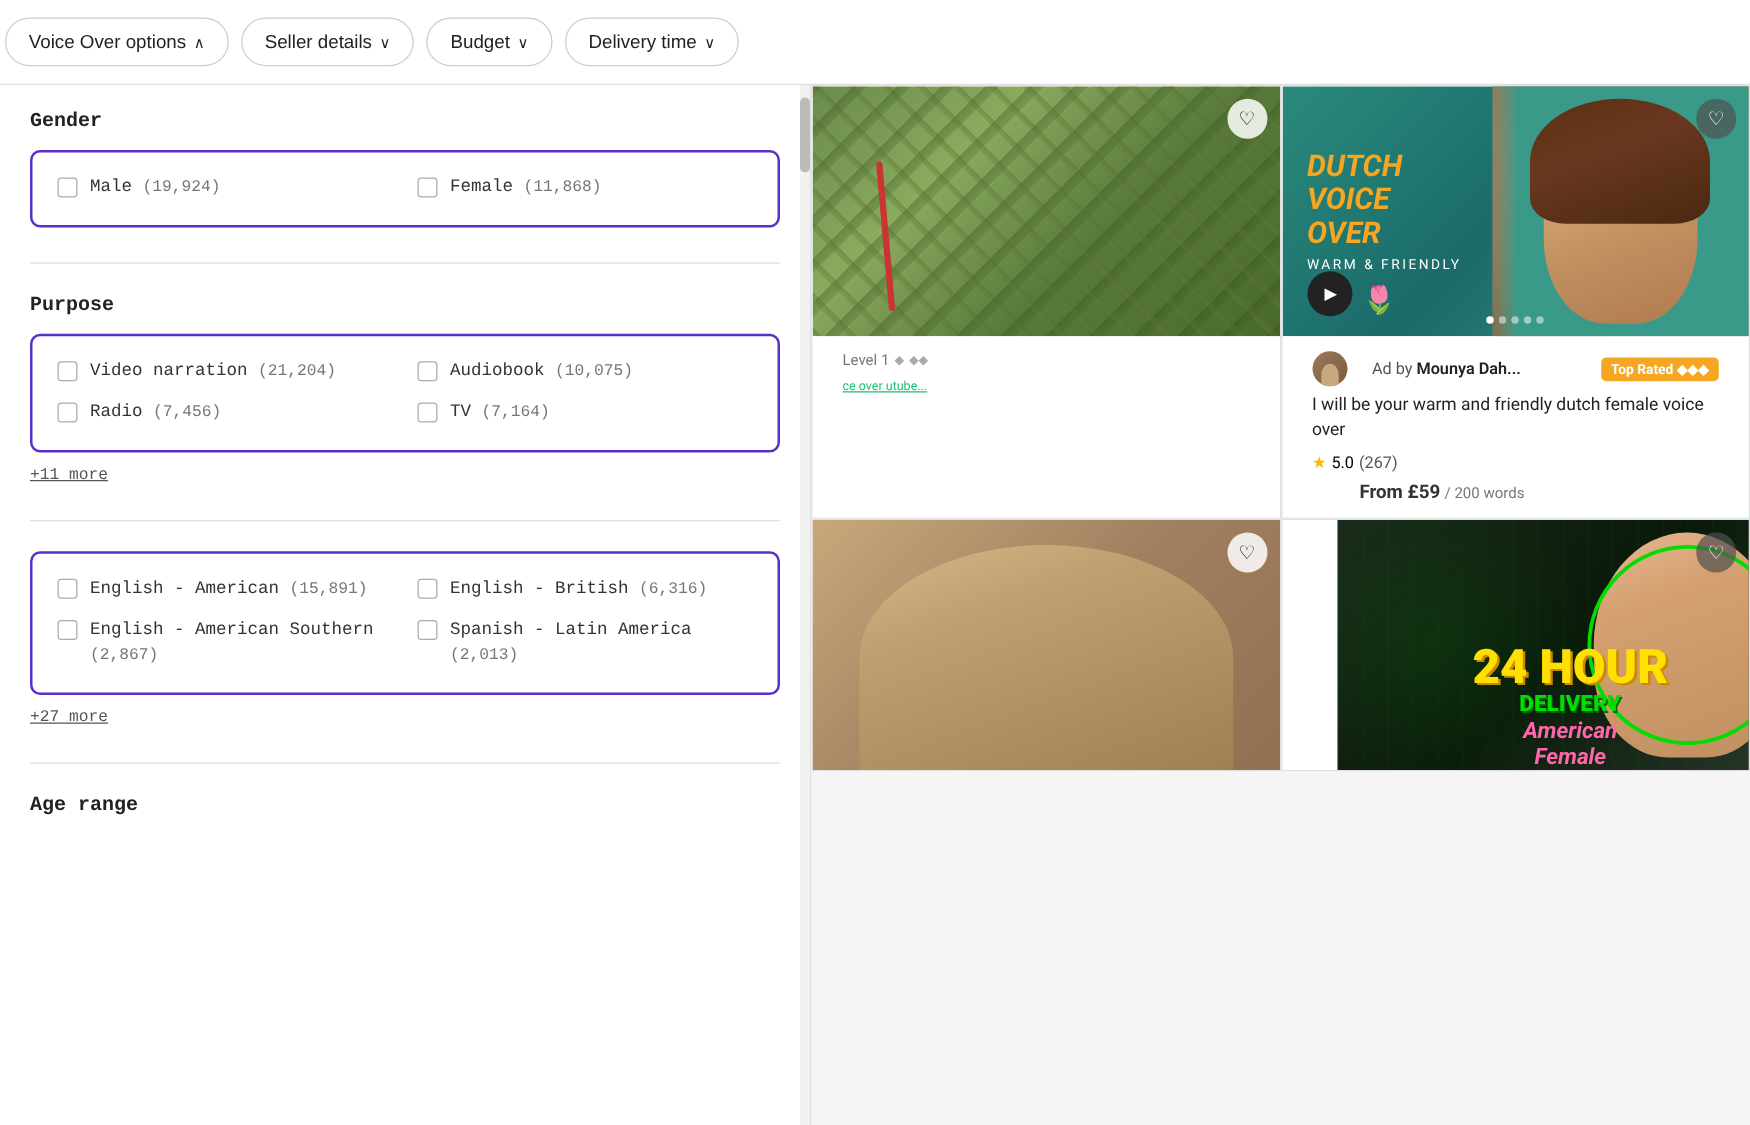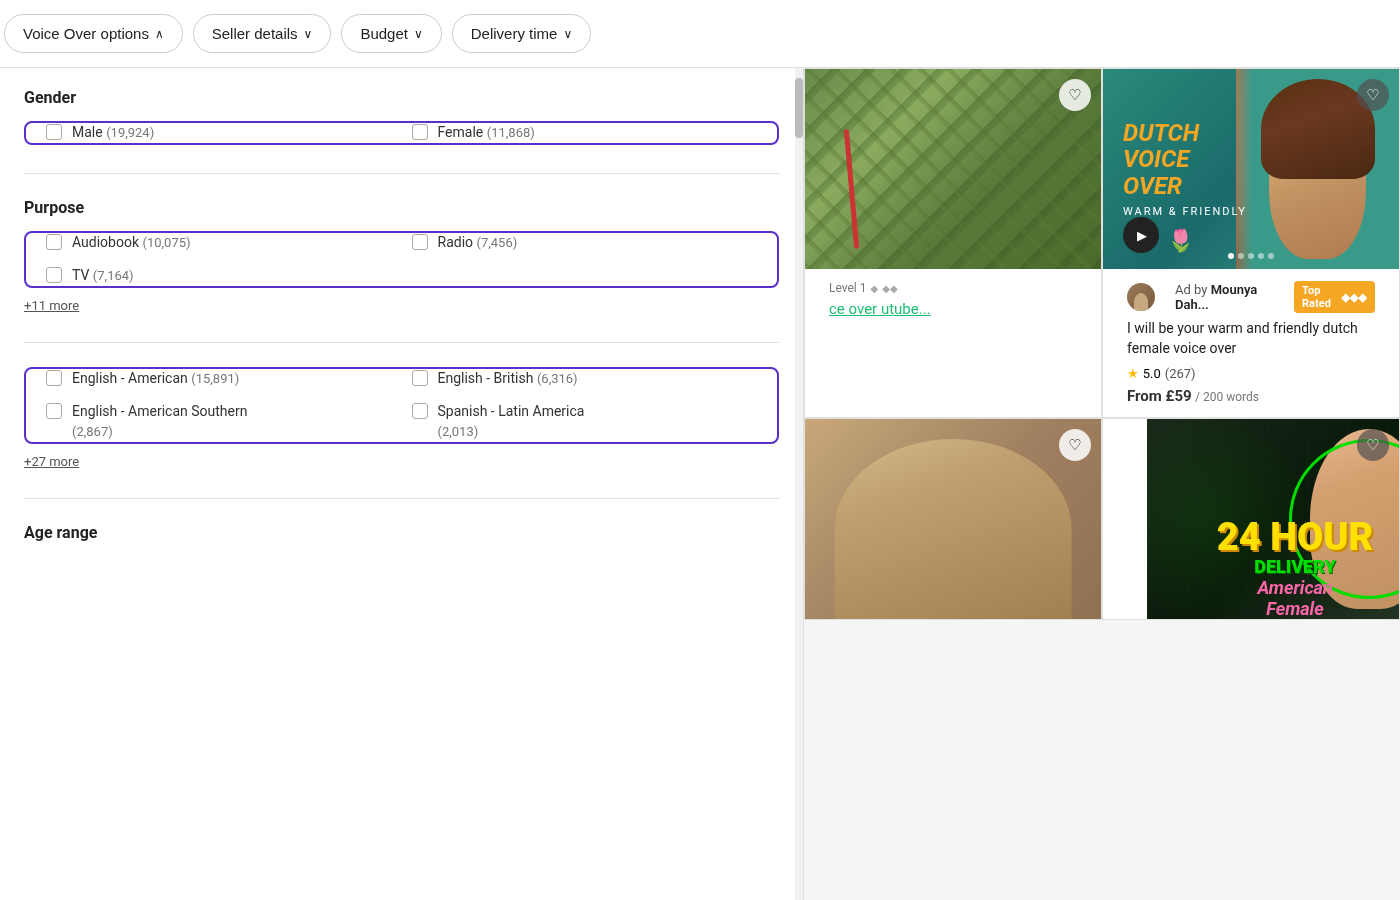--- a/index.html
+++ b/index.html
@@ -40,26 +40,27 @@
 
     
     .main-content {
       display: flex;
       flex: 1;
       overflow: hidden;
     }
 
     
     .filter-panel {
-      width: 804px;
+      width: 649px;
       background: #fff;
       overflow-y: auto;
       padding: 20px 24px;
       border-right: 1px solid #e0e0e0;
       position: relative;
+      font-family: Liberation Mono, monospace;
     }
 
     
     .filter-panel::-webkit-scrollbar { width: 8px; }
     .filter-panel::-webkit-scrollbar-track { background: #f1f1f1; }
     .filter-panel::-webkit-scrollbar-thumb { background: #bbb; border-radius: 4px; }
 
     
     .scroll-indicator {
       position: absolute;
@@ -87,21 +88,21 @@
     }
     .section-title {
       font-size: 16px;
       font-weight: 700;
       color: #222;
       margin-bottom: 14px;
     }
     .options-box {
       border: 2.5px solid #5b2fc9;
       border-radius: 8px;
-      padding: 0 20px;
+      padding: 19px 20px;
       display: grid;
       grid-template-columns: 1fr 1fr;
       gap: 14px 20px;
     }
     .option-item {
       display: flex;
       align-items: flex-start;
       gap: 10px;
     }
     .option-checkbox {
@@ -474,33 +475,34 @@
       gap: 4px;
       margin-bottom: 4px;
     }
     .diamond { color: #aaa; font-size: 10px; }
     .gig-title {
       font-size: 14px;
       color: #222;
       margin-bottom: 8px;
       line-height: 1.4;
     }
-    .gig-title a { color: #1dbf73; text-decoration: underline; font-size: 15px; }
+    .gig-title a { color: #1dbf73; text-decoration: underline; font-size: 10px; }
     .rating-row {
       display: flex;
       align-items: center;
       gap: 4px;
       font-size: 13px;
       margin-bottom: 6px;
     }
     .star { color: #ffb900; }
     .rating-count { color: #555; }
     .price-row {
       font-size: 14px;
       color: #333;
+      margin-left: 38px;
     }
     .price-row strong { font-weight: 700; font-size: 15px; }
     .price-unit { color: #777; font-size: 12px; }
   </style>
 </head>
 <body>
 
 <div class="filter-bar">
   <button class="filter-btn">
     <span>Voice Over options</span>
@@ -540,20 +542,26 @@
           </span>
         </div>
       </div>
     </div>
 
     <hr class="filter-section-divider">
 
     <div class="filter-section">
       <div class="section-title">Purpose</div>
       <div class="options-box">
+        <div class="option-item">
+          <div class="option-checkbox"></div>
+          <span class="option-label">
+            Video narration <span class="option-count">(21,204)</span>
+          </span>
+        </div>
         <div class="option-item">
           <div class="option-checkbox"></div>
           <span class="option-label">
             Audiobook <span class="option-count">(10,075)</span>
           </span>
         </div>
         <div class="option-item">
           <div class="option-checkbox"></div>
           <span class="option-label">
             Radio <span class="option-count">(7,456)</span>

